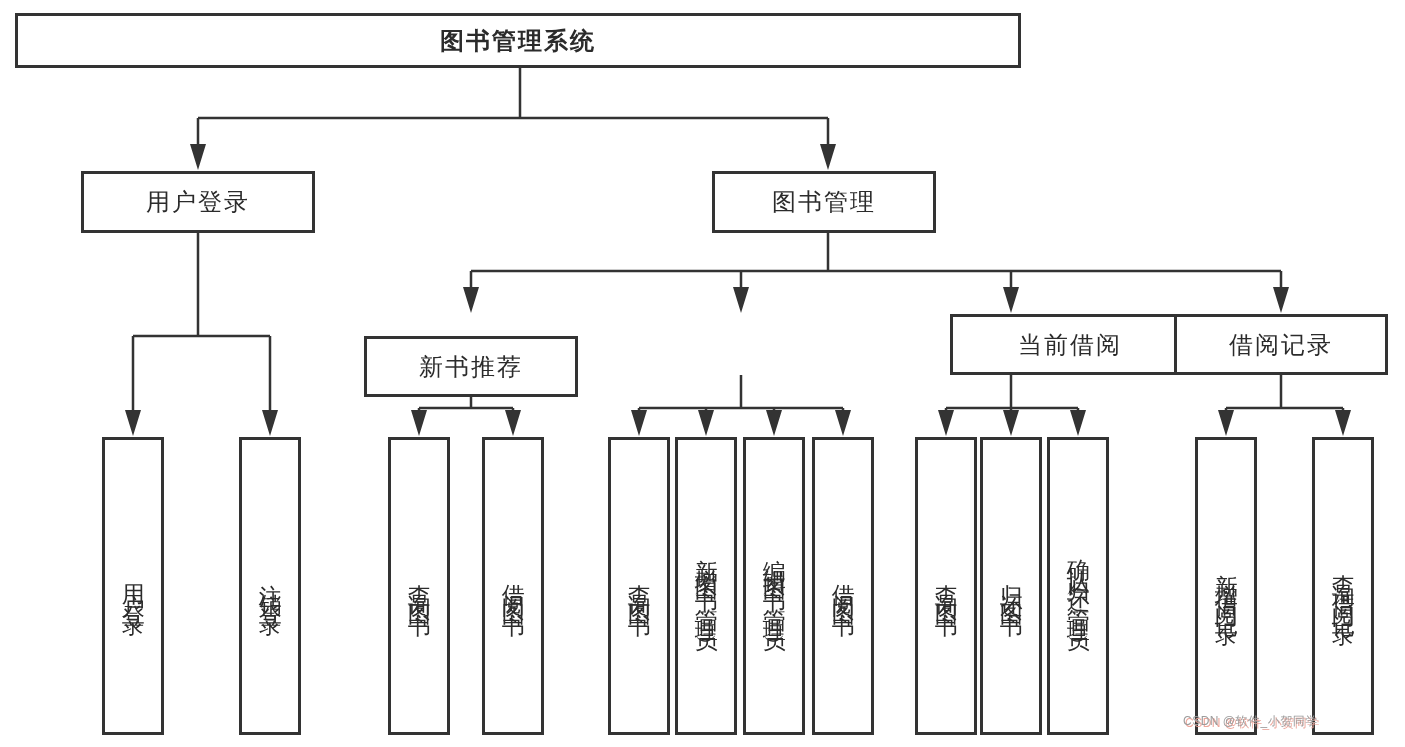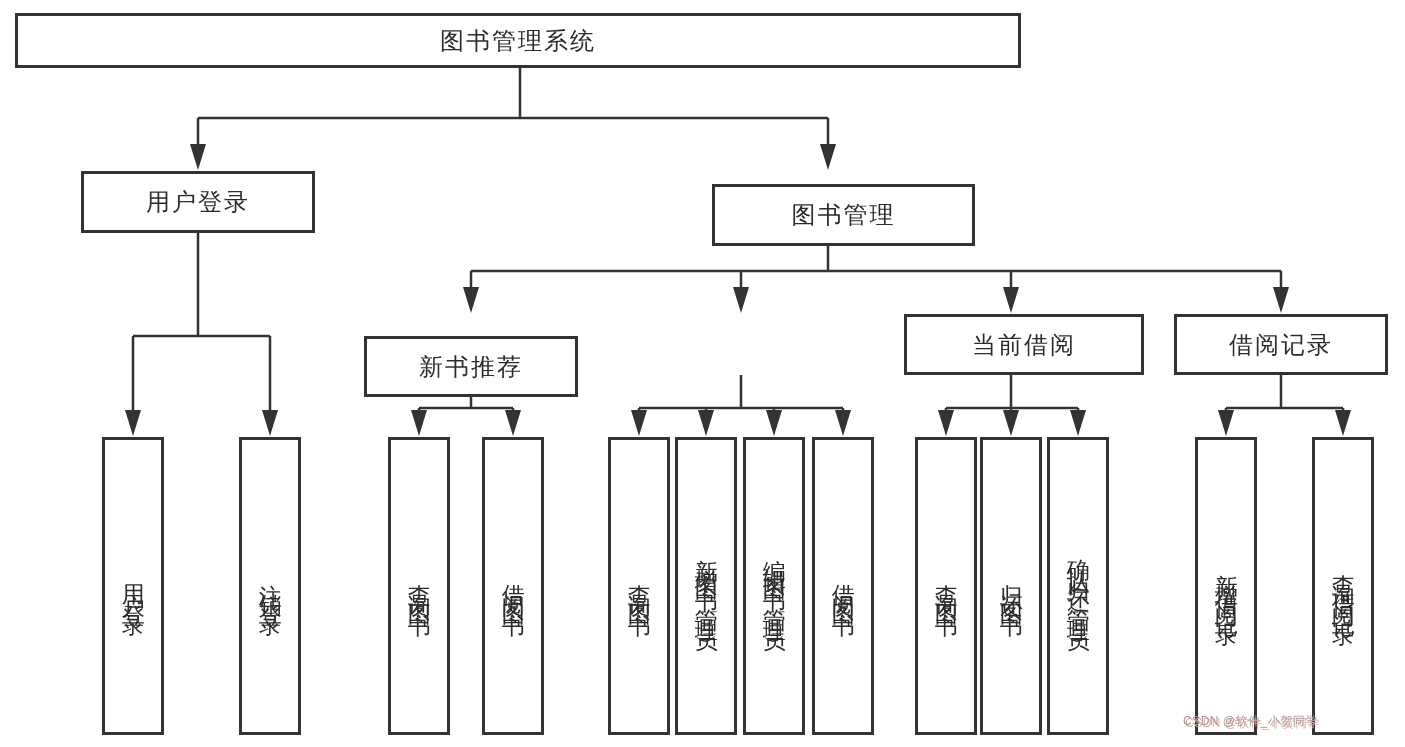--- a/index.html
+++ b/index.html
@@ -69,27 +69,27 @@
     <path class="ar" d="
       M190 144 H206 L198 170 Z  M820 144 H836 L828 170 Z
       M463 287 H479 L471 313 Z  M733 287 H749 L741 313 Z  M1003 287 H1019 L1011 313 Z  M1273 287 H1289 L1281 313 Z
       M125 410 H141 L133 436 Z  M262 410 H278 L270 436 Z
       M411 410 H427 L419 436 Z  M505 410 H521 L513 436 Z
       M631 410 H647 L639 436 Z  M698 410 H714 L706 436 Z  M766 410 H782 L774 436 Z  M835 410 H851 L843 436 Z
       M938 410 H954 L946 436 Z  M1003 410 H1019 L1011 436 Z  M1070 410 H1086 L1078 436 Z
       M1218 410 H1234 L1226 436 Z  M1335 410 H1351 L1343 436 Z"></path>
   </svg>
 
-  <div class="node" style="left:15px;top:13px;width:1006px;height:55px;">图书管理系统</div>
+  <div class="node" style="left:15px;top:13px;width:1006px;height:55px;font-weight:bold;">图书管理系统</div>
 
   <div class="node" style="left:81px;top:171px;width:234px;height:62px;">用户登录</div>
-  <div class="node" style="left:712px;top:171px;width:263px;height:62px;margin-top:13px;">图书管理</div>
+  <div class="node" style="left:712px;top:171px;width:224px;height:62px;">图书管理</div>
 
   <div class="node" style="left:364px;top:314px;width:214px;height:61px;margin-top:22px;">新书推荐</div>
-  <div class="node" style="left:904px;top:314px;width:240px;height:61px;">当前借阅</div>
+  <div class="node" style="left:950px;top:314px;width:240px;height:61px;">当前借阅</div>
   <div class="node" style="left:1174px;top:314px;width:214px;height:61px;">借阅记录</div>
 
   <div class="node v" style="left:102px;top:437px;width:62px;height:298px;">用户登录</div>
   <div class="node v" style="left:239px;top:437px;width:62px;height:298px;">注销登录</div>
 
   <div class="node v" style="left:388px;top:437px;width:62px;height:298px;">查询图书</div>
   <div class="node v" style="left:482px;top:437px;width:62px;height:298px;">借阅图书</div>
 
   <div class="node v" style="left:608px;top:437px;width:62px;height:298px;">查询图书</div>
   <div class="node v" style="left:675px;top:437px;width:62px;height:298px;">新增图书（管理员）</div>

